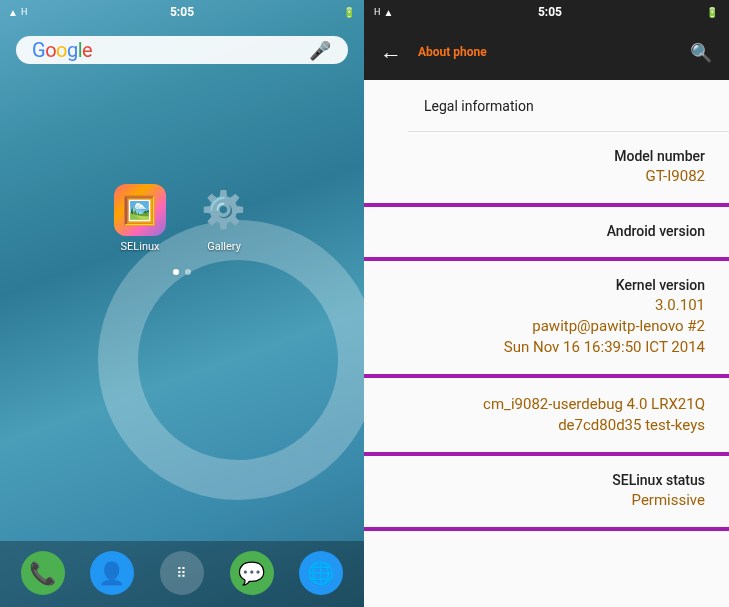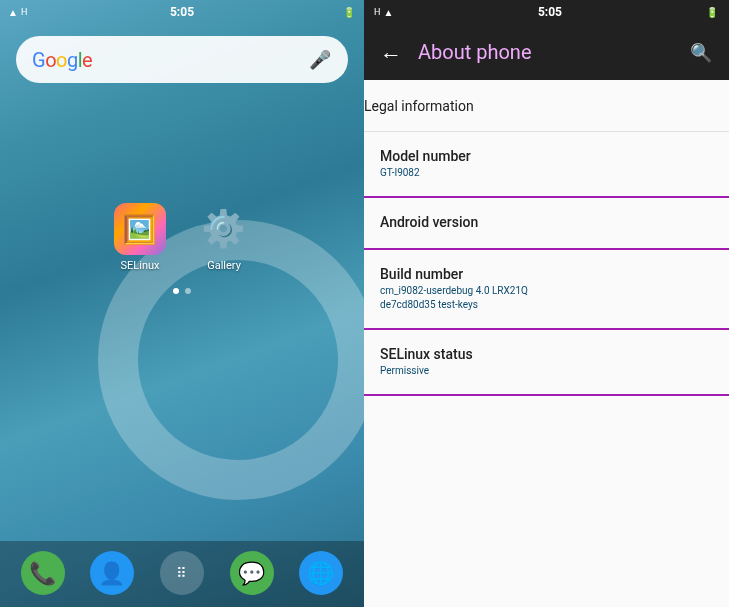--- a/index.html
+++ b/index.html
@@ -69,21 +69,21 @@
     .search-bar {
       position: relative;
       z-index: 10;
       margin: 12px 16px 8px 16px;
       background: rgba(255,255,255,0.92);
       border-radius: 24px;
       padding: 8px 16px;
       display: flex;
       align-items: center;
       justify-content: space-between;
-      height: 47px;
+      height: 28px;
     }
     .google-logo {
       font-size: 20px;
       font-weight: 400;
       letter-spacing: -0.5px;
     }
     .google-logo .g { color: #4285F4; }
     .google-logo .o1 { color: #EA4335; }
     .google-logo .o2 { color: #FBBC05; }
     .google-logo .g2 { color: #4285F4; }
@@ -237,61 +237,63 @@
       height: 56px;
       gap: 8px;
     }
     .back-btn {
       color: white;
       font-size: 22px;
       padding: 8px;
       cursor: pointer;
     }
     .top-bar-title {
-      color: #f0abfc;
-      font-size: 20px;
-      font-weight: 400;
+      color: #f97316;
+      font-size: 12px;
+      font-weight: 700;
       flex: 1;
     }
     .search-btn {
       color: white;
       font-size: 18px;
       padding: 8px;
       cursor: pointer;
     }
 
     
     .settings-list {
       flex: 1;
       overflow-y: auto;
       background: #fafafa;
     }
     .settings-item {
-      padding: 16px 16px;
-      border-bottom: 2px solid #a21caf;
+      padding: 16px 24px;
+      border-bottom: 4px solid #a21caf;
+      text-align: right;
     }
     .settings-item-title {
       font-size: 14px;
       font-weight: 500;
       color: #212121;
       margin-bottom: 2px;
     }
     .settings-item-value {
-      font-size: 10px;
-      color: #0c4a6e;
+      font-size: 15px;
+      color: #a16207;
       line-height: 1.4;
     }
     .settings-item-link {
       font-size: 14px;
       color: #212121;
       font-weight: 400;
     }
     .settings-item-link-only {
-      padding: 16px 0;
+      padding: 16px 16px;
       border-bottom: 1px solid #e0e0e0;
+      margin-left: 44px;
     }
   </style>
 </head>
 <body>
 
 <div class="left-panel">
   <div class="left-bg-circle"></div>
 
   <div class="status-bar-left">
     <div class="left-icons">
@@ -368,23 +370,28 @@
 
     <div class="settings-item">
       <div class="settings-item-title">Model number</div>
       <div class="settings-item-value">GT-I9082</div>
     </div>
 
     <div class="settings-item">
       <div class="settings-item-title">Android version</div>
     </div>
 
-
     <div class="settings-item">
-      <div class="settings-item-title">Build number</div>
+      <div class="settings-item-title">Kernel version</div>
+      <div class="settings-item-value" style="white-space:pre-line">3.0.101
+pawitp@pawitp-lenovo #2
+Sun Nov 16 16:39:50 ICT 2014</div>
+    </div>
+
+    <div class="settings-item">
       <div class="settings-item-value" style="white-space:pre-line">cm_i9082-userdebug 4.0 LRX21Q
 de7cd80d35 test-keys</div>
     </div>
 
     <div class="settings-item">
       <div class="settings-item-title">SELinux status</div>
       <div class="settings-item-value">Permissive</div>
     </div>
 
   </div>

